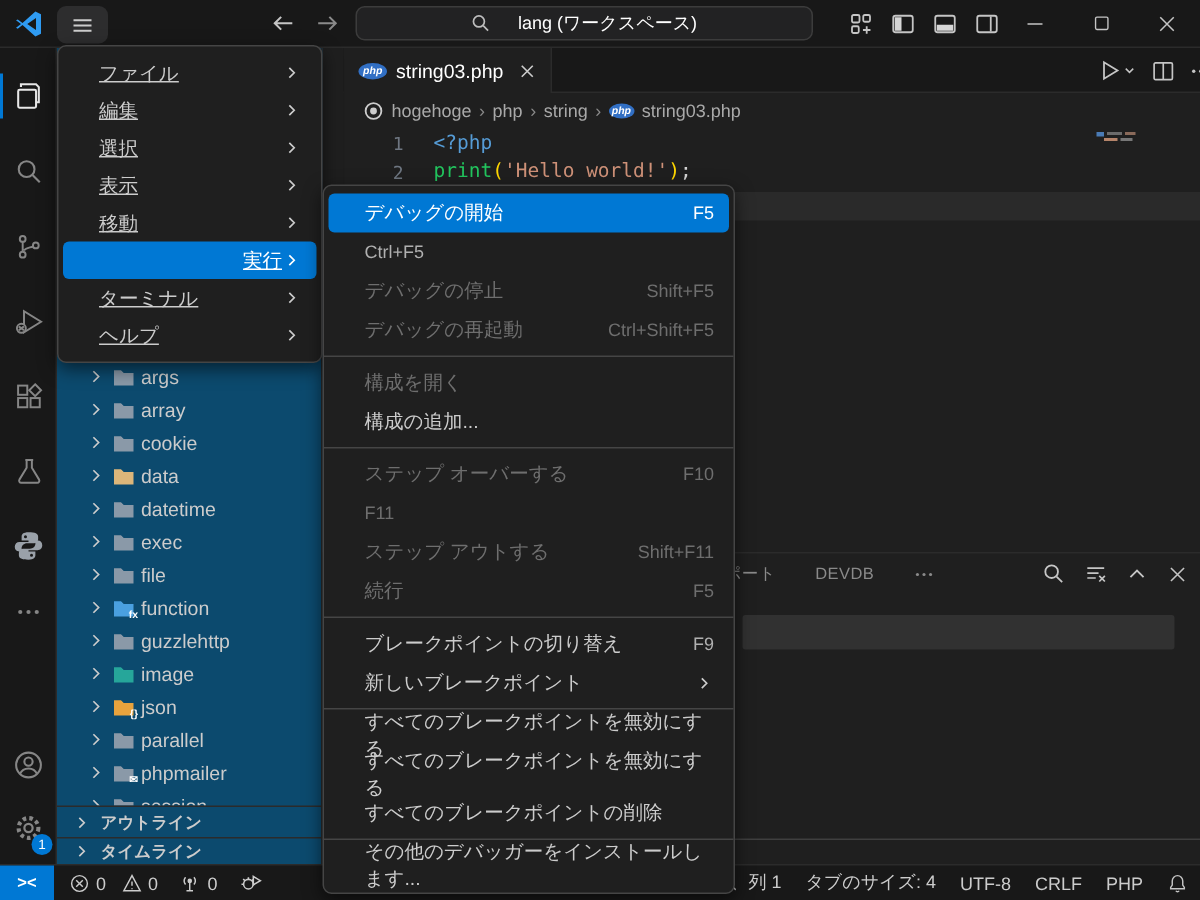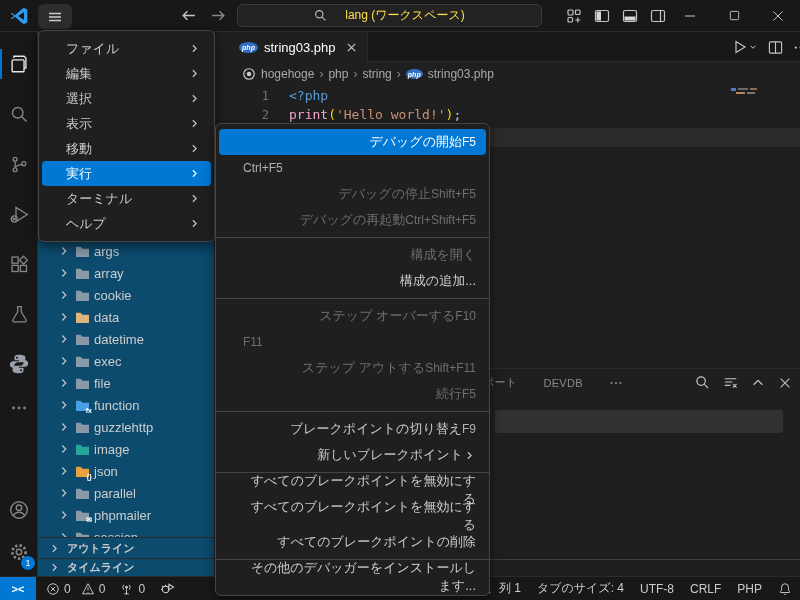--- a/index.html
+++ b/index.html
@@ -12,21 +12,21 @@
   
   .titlebar { position:absolute; top:0; left:0; width:800px; height:32px; background:#181818;
     border-bottom:1px solid #2b2b2b; }
   .vslogo { position:absolute; top:6px; left:9px; }
   .hamburger { position:absolute; top:4px; left:38px; width:34px; height:25px; background:#2d2d2e;
     border-radius:6px; display:flex; align-items:center; justify-content:center; cursor:pointer; }
   .navarrow { position:absolute; top:7px; }
   .back { left:180px; } .fwd { left:210px; color:#8a8a8a; }
   .cmdcenter { position:absolute; top:4px; left:237px; width:305px; height:23px; background:#222223;
     border:1px solid #3c3c3c; border-radius:6px; display:flex; align-items:center; justify-content:center;
-    gap:18px; color:#fde047; font-size:12px; }
+    gap:18px; color:#ffffff; font-size:12px; }
   .laybtn { position:absolute; top:8px; }
   .winbtn { position:absolute; top:0; width:44px; height:31px; display:flex; align-items:center; justify-content:center; }
 
   
   .activitybar { position:absolute; top:32px; left:0; width:38px; height:544px; background:#181818;
     border-right:1px solid #2b2b2b; }
   .abtn { position:absolute; left:0; width:38px; height:40px; display:flex; align-items:center; justify-content:center;
     color:#868686; cursor:pointer; }
   .abtn.active { color:#e7e7e7; }
   .abtn.active::before { content:""; position:absolute; left:0; top:5px; bottom:5px; width:2px; background:#0078d4; }
@@ -54,21 +54,21 @@
     background:#316fc4; color:#fff; border-radius:50%; font-size:7px; font-style:italic; font-weight:bold; }
   .tabclose { color:#cccccc; margin-left:4px; }
   .edactions { position:absolute; top:0; right:6px; height:30px; display:flex; align-items:center; gap:10px; }
   .breadcrumbs { position:absolute; top:30px; left:0; width:585px; height:24px; display:flex; align-items:center;
     gap:5px; padding-left:13px; font-size:12px; color:#a9a9a9; }
   .bsep { color:#8a8a8a; }
   .codearea { position:absolute; top:54px; left:0; width:585px; height:282px; font-family:"DejaVu Sans Mono", monospace; font-size:13px; }
   .cline { height:19px; display:flex; align-items:center; }
   .lnum { width:40px; text-align:right; padding-right:0; color:#6e7681; font-size:12px; }
   .ltext { padding-left:20px; white-space:pre; }
-  .tok-tag { color:#569cd6; } .tok-fn { color:#f9a8d4; } .tok-br { color:#ffd700; } .tok-str { color:#ce9178; } .tok-pn { color:#d4d4d4; }
+  .tok-tag { color:#569cd6; } .tok-fn { color:#22c55e; } .tok-br { color:#ffd700; } .tok-str { color:#ce9178; } .tok-pn { color:#d4d4d4; }
   .curline { position:absolute; top:42px; left:40px; width:531px; height:19px; background:rgba(255,255,255,0.05); }
   .mm { position:absolute; }
   .scrolledge { position:absolute; top:0; left:571px; width:1px; height:282px; background:#2e2e2e; }
   .scrollmark { position:absolute; top:62px; left:572px; width:13px; height:4px; background:#5a5a5a; }
 
   
   .panel { position:absolute; top:368px; left:215px; width:585px; height:208px; background:#1f1f1f; border-top:1px solid #2b2b2b; }
   .ptabs { position:absolute; top:0; left:0; width:585px; height:27px; display:flex; align-items:center; }
   .ptab { font-size:11px; color:#8a8a8a; letter-spacing:0.3px; margin-right:26px; cursor:pointer; }
   .pticons { position:absolute; right:8px; top:0; height:27px; display:flex; align-items:center; gap:13px; }
@@ -84,26 +84,26 @@
   .sbgroup { display:flex; align-items:center; gap:4px; cursor:pointer; }
   .sbright { position:absolute; right:8px; top:0; height:23px; display:flex; align-items:center; gap:16px; }
   .sbitem { cursor:pointer; }
 
   
   .menu { position:absolute; background:#1f1f1f; border:1px solid #454545; border-radius:6px;
     box-shadow:0 4px 12px rgba(0,0,0,.55); padding:5px 0; z-index:50; }
   .mainmenu { top:30px; left:38px; width:177px; }
   .mi { height:25px; margin:0 3px; border-radius:4px; display:flex; align-items:center; padding:0 10px 0 24px;
     font-size:13px; color:#cccccc; cursor:pointer; }
-  .mi .grow { flex:1; }
-  .mi.sel { background:#0078d4; color:#ffffff; }
+  .mi .grow { flex:1;text-decoration:underline; }
+  .mi.sel { background:#0078d4; color:#ffffff;text-align:right; }
   .runmenu { top:123px; left:215px; width:275px; z-index:51; }
   .smi { height:26px; margin:0 3px; border-radius:4px; display:flex; align-items:center; padding:0 10px 0 24px;
     font-size:13px; color:#cccccc; cursor:pointer; }
-  .smi .grow { flex:1;text-align:right; }
+  .smi .grow { flex:1; }
   .smi.sel { background:#0078d4; color:#ffffff; }
   .smi.disabled { color:#6e6e6e; cursor:default; }
   .skey { font-size:12px; color:#b0b0b0; }
   .smi.sel .skey { color:#ffffff; }
   .smi.disabled .skey { color:#6e6e6e; }
   .msep { height:1px; background:#454545; margin:4px 0; }
 </style>
 </head>
 <body>
 

